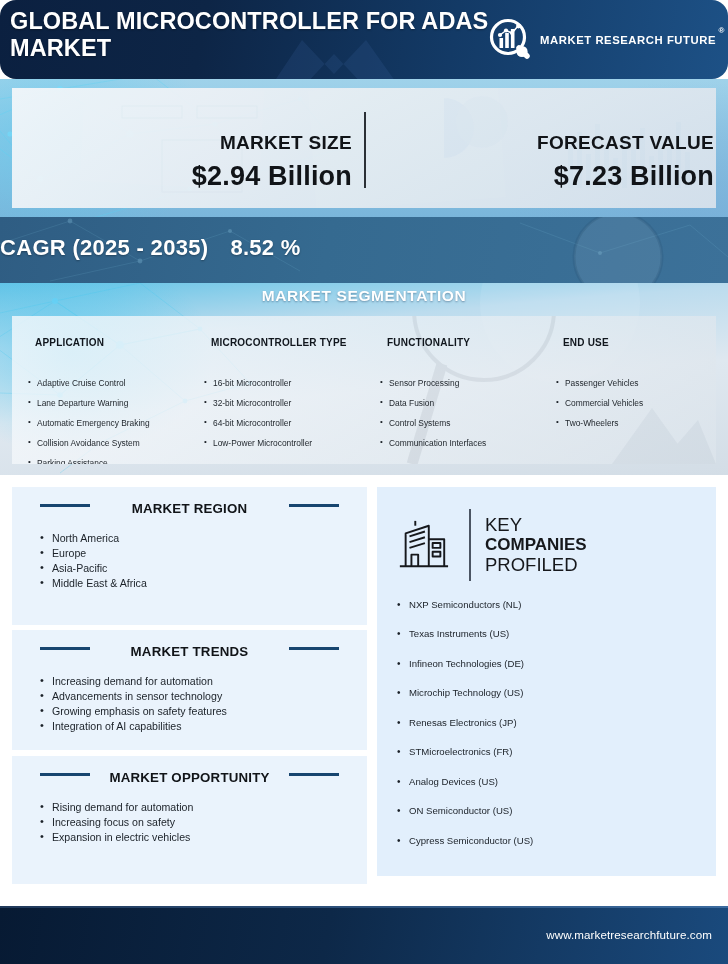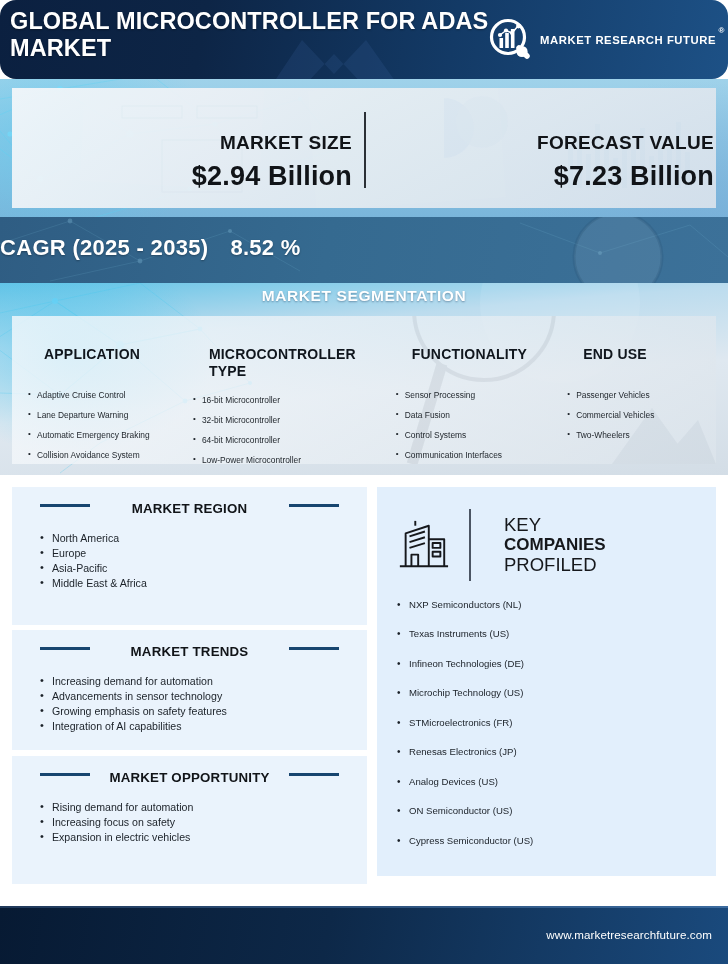--- a/index.html
+++ b/index.html
@@ -100,21 +100,21 @@
   .seg-panel{
     position:absolute;left:12px;top:33px;width:704px;height:148px;
     background:linear-gradient(120deg,rgba(246,249,252,.80) 0%,rgba(234,240,245,.74) 50%,rgba(221,229,236,.72) 100%);
     overflow:hidden;
   }
   .seg-cols{
     position:absolute;inset:0;display:flex;padding:14px 0 0 0;
   }
   .seg-col{flex:1;padding:0 8px 0 16px;box-sizing:border-box;}
   .seg-col h3{
-    margin:16px;font-size:14px;font-weight:bold;color:#10161d;
+    margin:7px;font-size:10px;font-weight:bold;color:#10161d;
     letter-spacing:.2px;line-height:1.18;min-height:28px;
   }
   .seg-col ul{margin:13px 0 0 0;padding:0;list-style:none;}
   .seg-col li{
     font-size:8.4px;color:#1d2329;line-height:1.25;margin-bottom:9.5px;
     padding-left:9px;position:relative;
   }
   .seg-col li::before{
     content:"\2022";position:absolute;left:0;top:-1px;font-size:8px;color:#1d2329;
   }
@@ -152,21 +152,21 @@
   #card-opportunity ul{margin-top:10px;padding-left:24px;}
 
   
   #card-companies{left:377px;top:487px;width:339px;height:389px;background:#e2effc;}
   .kc-head{
     position:absolute;left:0;top:12px;width:339px;height:92px;
     display:flex;align-items:center;
   }
   .kc-icon{width:92px;height:72px;flex:none;display:flex;align-items:center;justify-content:center;}
   .kc-divider{width:2px;height:72px;background:#4b5563;flex:none;margin-right:14px;}
-  .kc-words{line-height:1.12;color:#16181c;margin-left:19px;}
+  .kc-words{line-height:1.12;color:#16181c;}
   .kc-words .w1{font-size:18.5px;font-weight:normal;}
   .kc-words .w2{font-size:17px;font-weight:bold;}
   .kc-words .w3{font-size:18.5px;font-weight:normal;}
   .kc-list{position:absolute;left:18px;top:112px;width:305px;}
   .kc-list li{
     font-size:9.6px;color:#1b2128;line-height:1.3;margin-bottom:17px;
     padding-left:14px;position:relative;
   }
   .kc-list li::before{
     content:"\2022";position:absolute;left:2px;top:-1px;font-size:10px;color:#1b2128;
@@ -462,22 +462,22 @@
         <div class="w1">KEY</div>
         <div class="w2">COMPANIES</div>
         <div class="w3">PROFILED</div>
       </div>
     </div>
     <ul class="kc-list">
       <li>NXP Semiconductors (NL)</li>
       <li>Texas Instruments (US)</li>
       <li>Infineon Technologies (DE)</li>
       <li>Microchip Technology (US)</li>
+      <li>Renesas Electronics (JP)</li>
       <li>STMicroelectronics (FR)</li>
-      <li>Renesas Electronics (JP)</li>
       <li>Analog Devices (US)</li>
       <li>ON Semiconductor (US)</li>
       <li>Cypress Semiconductor (US)</li>
     </ul>
   </div>
 
   <div class="watermark">
     <span class="wm-left">Copyright @ 2025 Market Research Future</span>
     <span class="wm-right">www.marketresearchfuture.com</span>
   </div>

